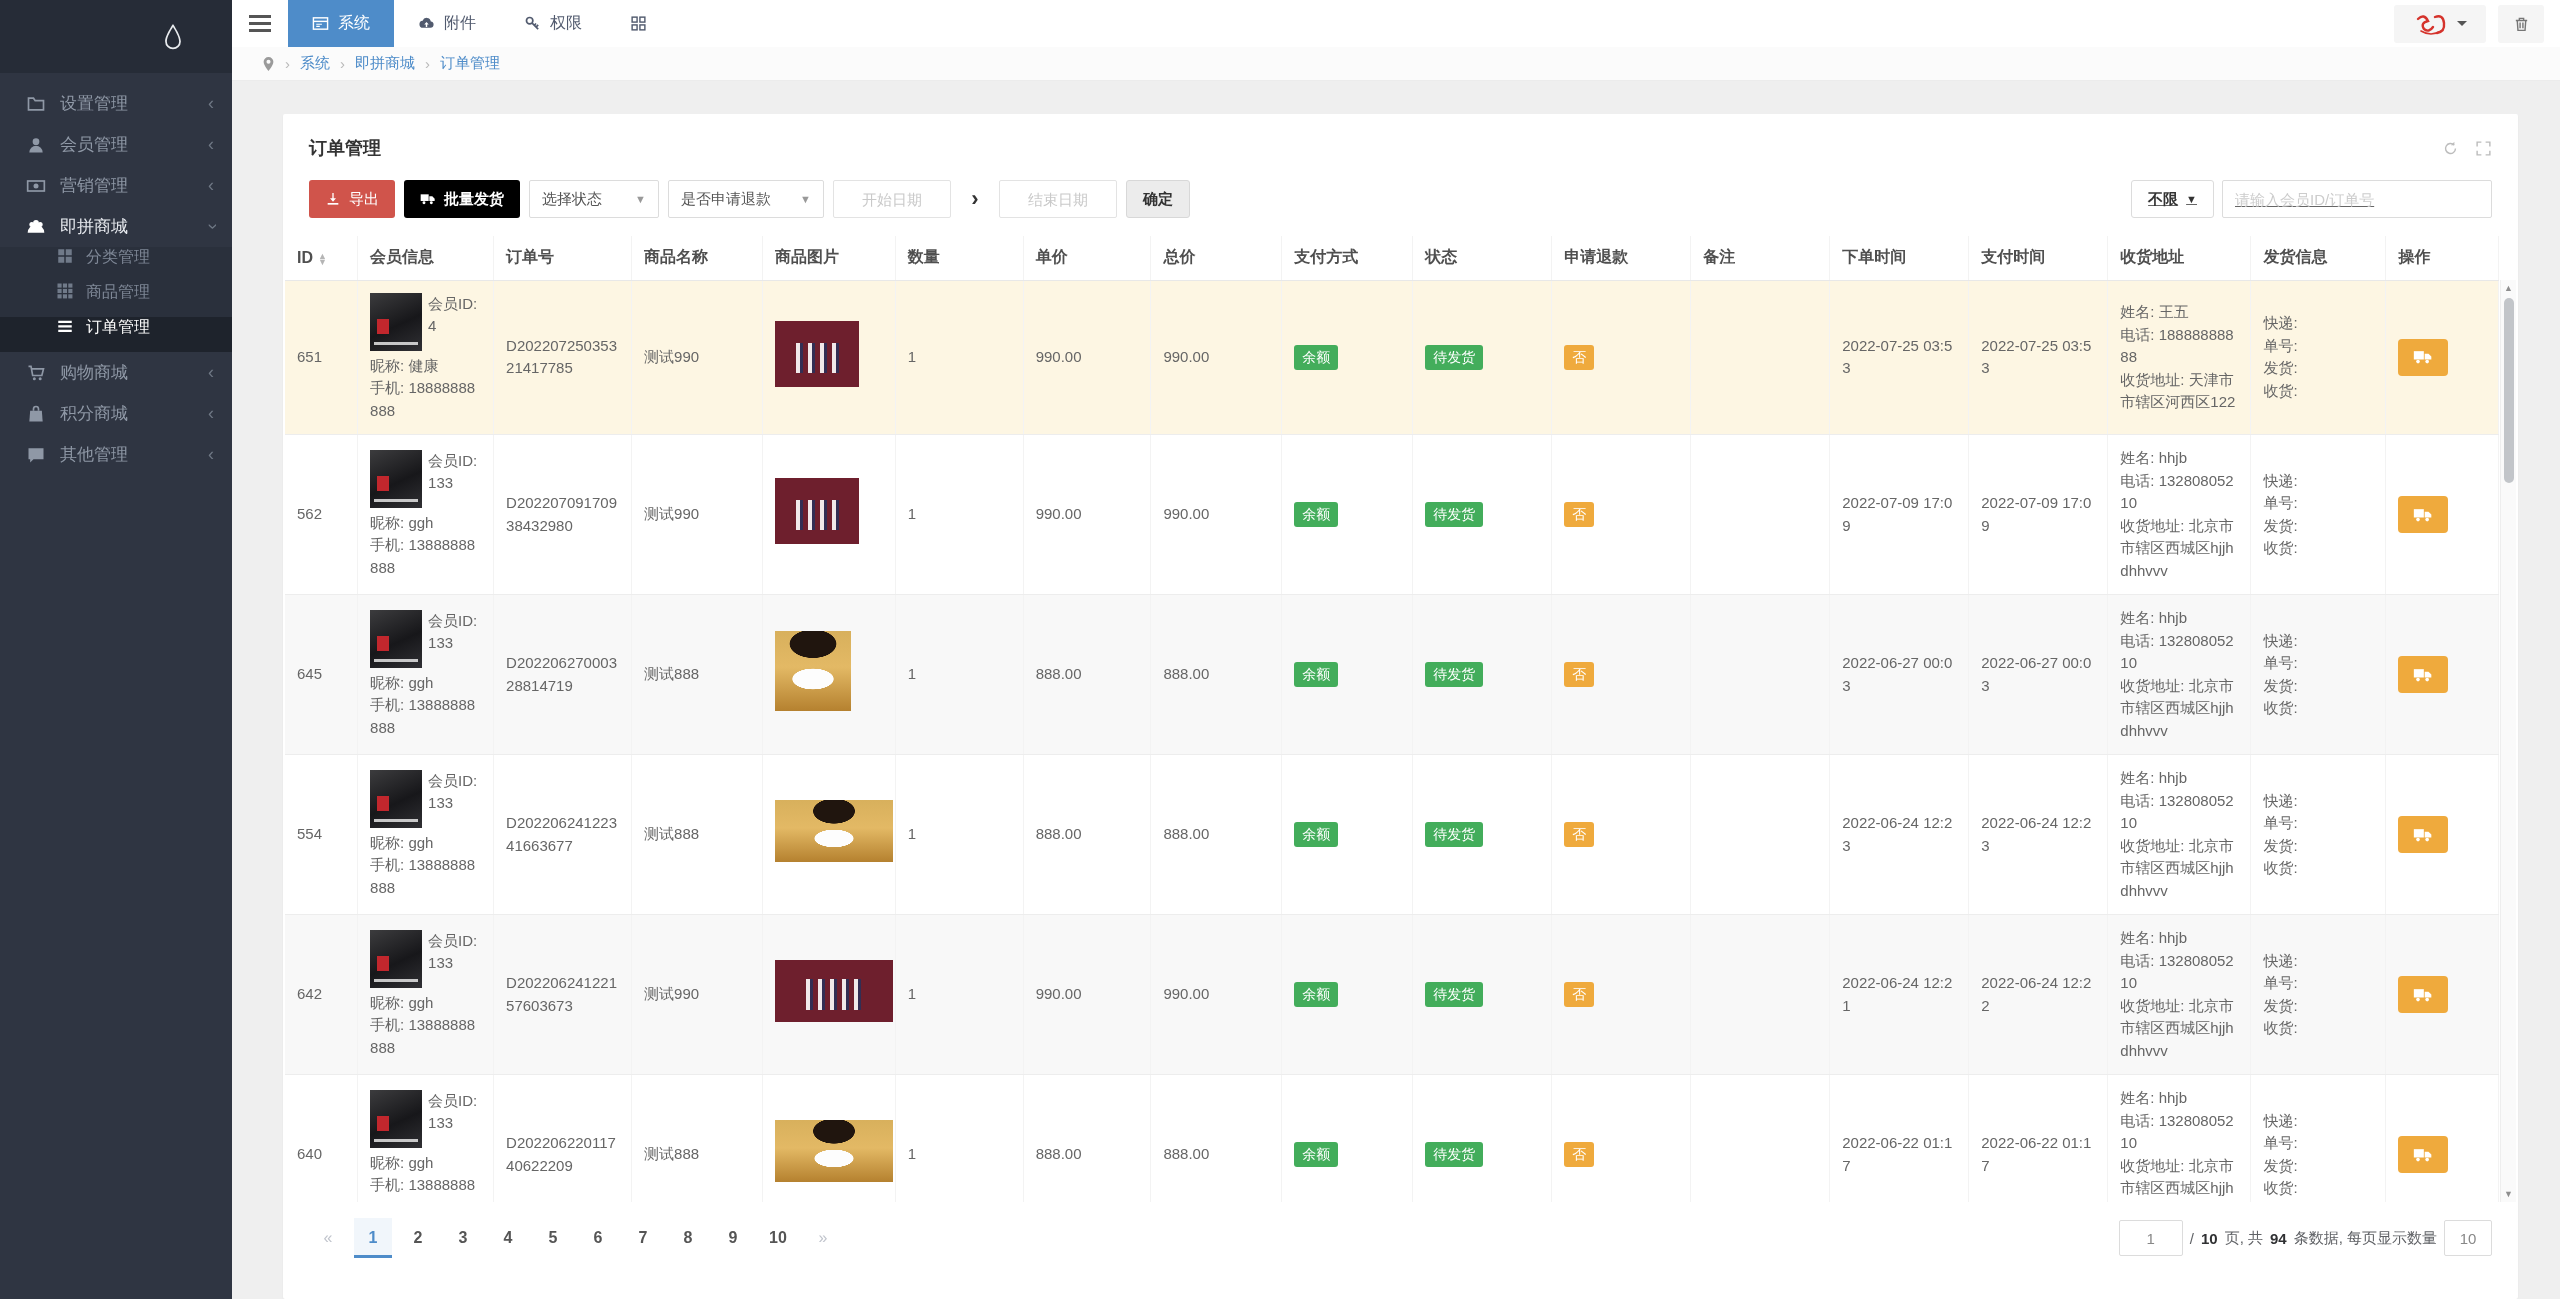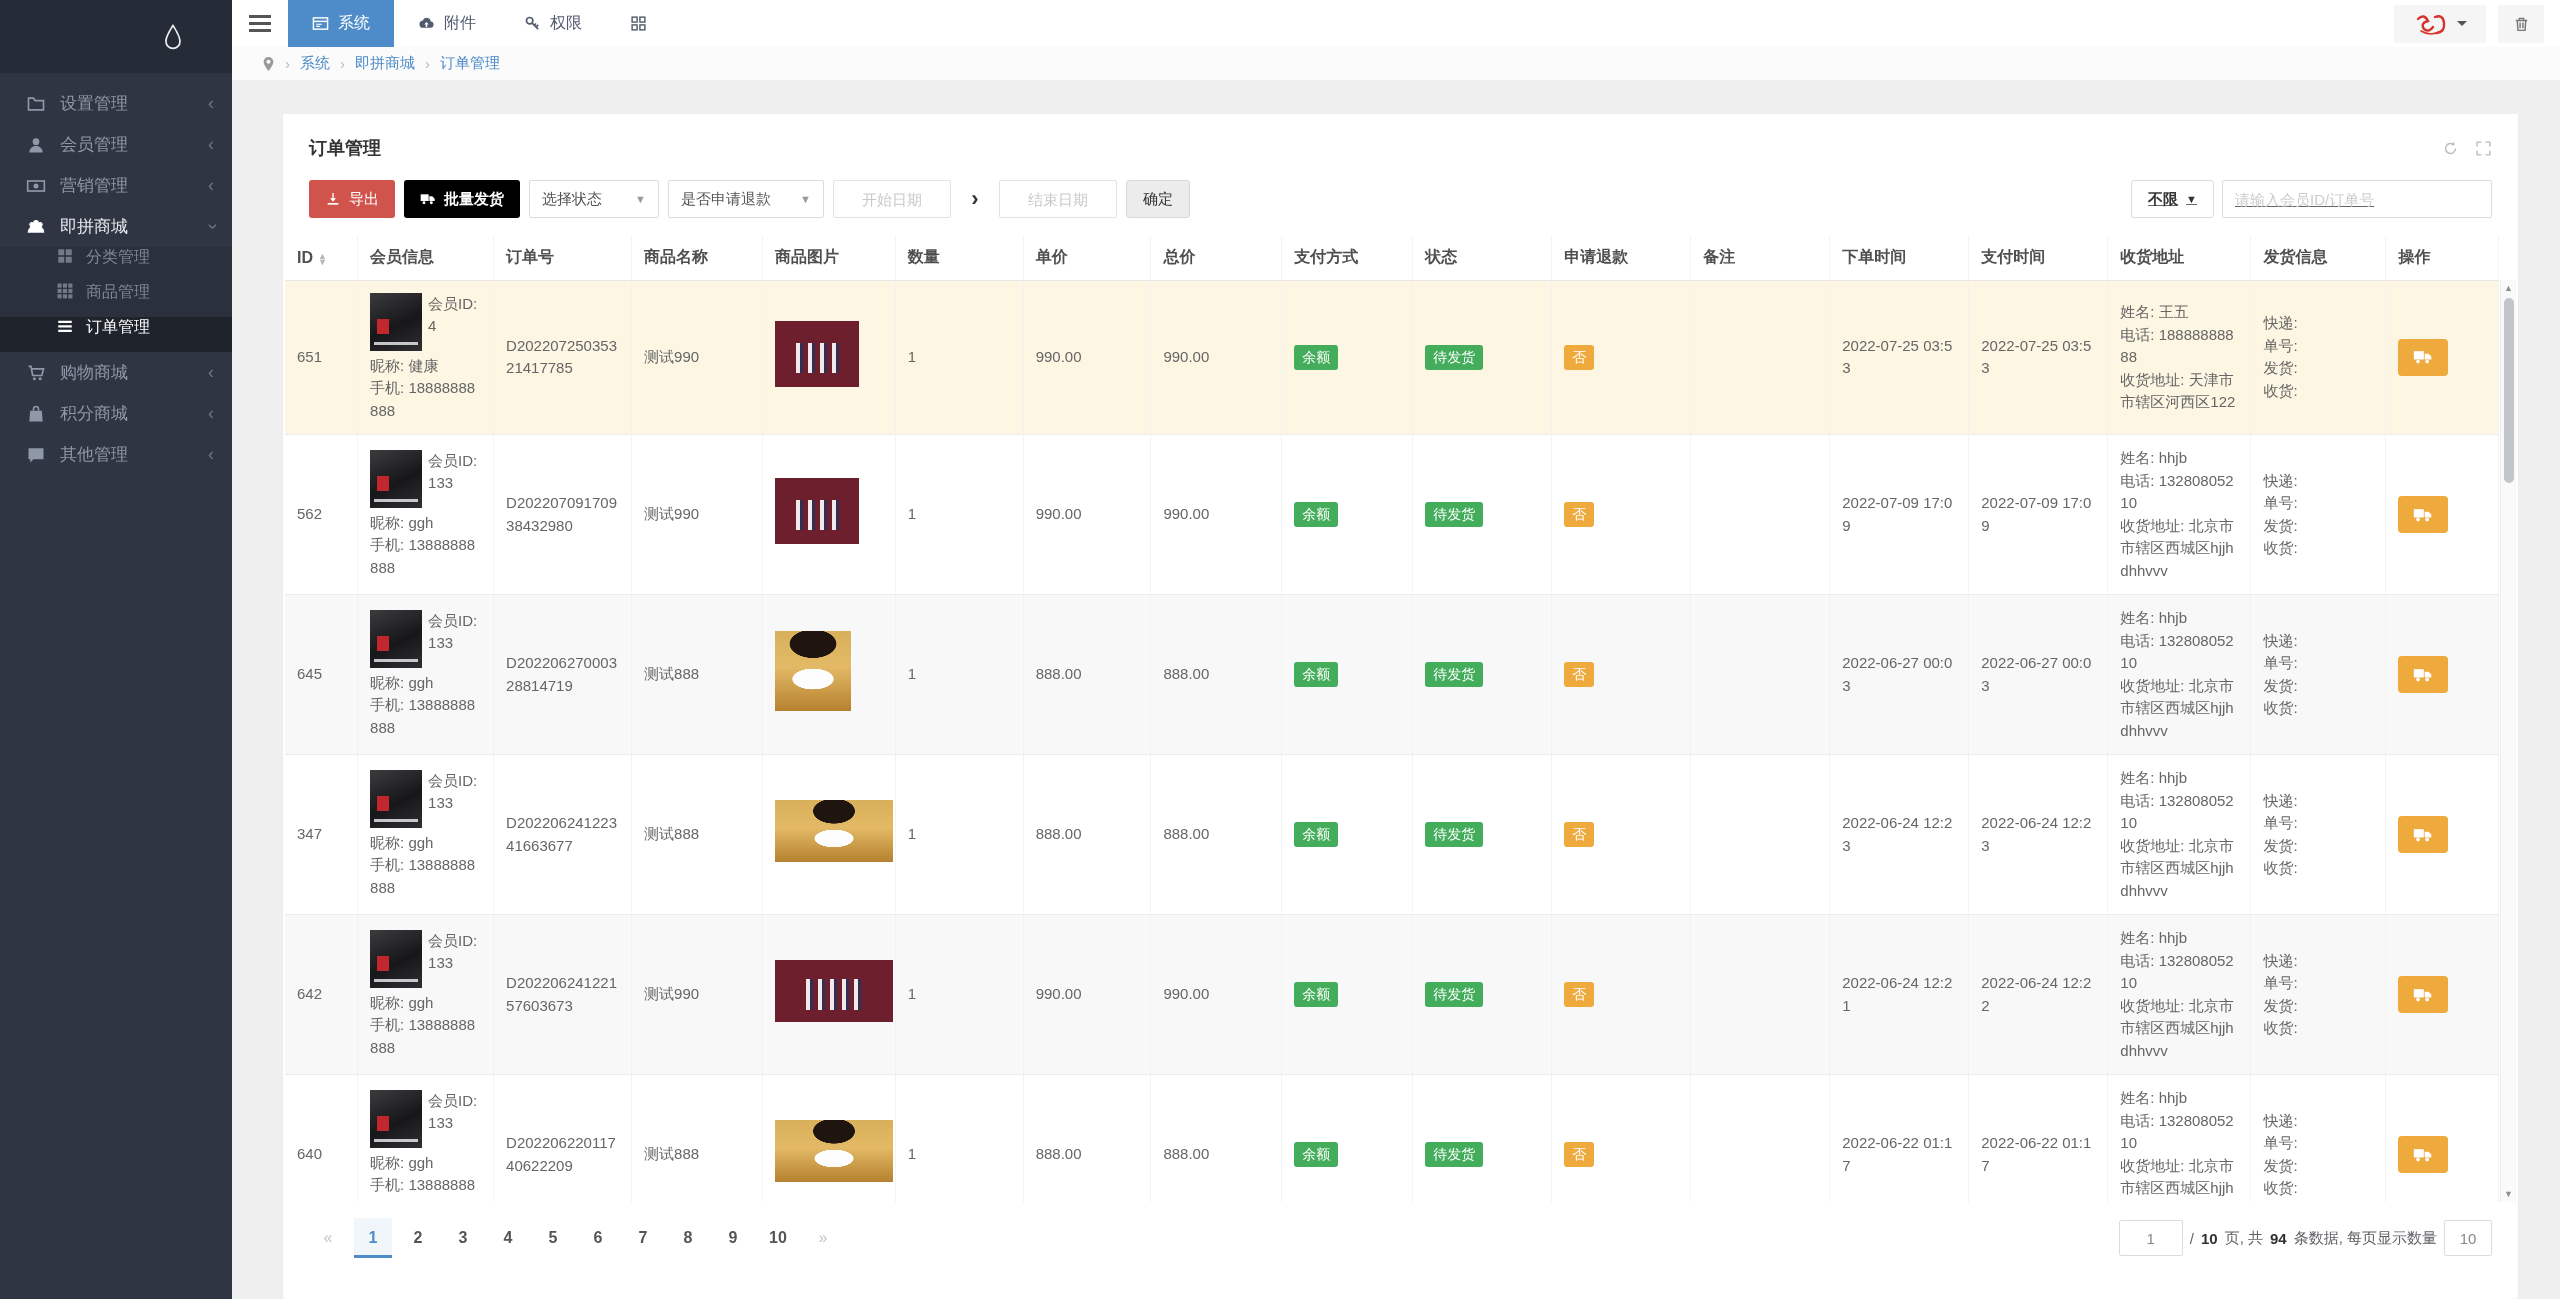--- a/index.html
+++ b/index.html
@@ -58,21 +58,21 @@
   .btn { height:38px; display:inline-flex; align-items:center; gap:8px; border:none; border-radius:3px; font-size:15px; cursor:pointer; padding:0 16px; font-family:inherit; }
   .btn svg { width:16px; height:16px; }
   .btn-red { background:#d0544b; color:#fff;justify-content:flex-end; }
   .btn-orange { background:#000000; color:#fff; font-weight:700; }
   .sel { height:38px; background:#fff; border:1px solid #dcdcdc; border-radius:2px; display:flex; align-items:center; justify-content:space-between; padding:0 12px; color:#555; font-size:15px; cursor:pointer; }
   .sel .caret { color:#999; font-size:11px; margin-left:10px; }
   .sel-status { width:130px; } .sel-refund { width:156px; }
   .date-input { width:118px; height:38px; border:1px solid #e3e3e3; border-radius:2px; text-align:center; font-size:15px; color:#555; font-family:inherit; }
   .date-input::placeholder { color:#c9c9c9; }
   .range-arrow { border:none; background:none; font-size:22px; font-weight:700; color:#333; width:30px; cursor:pointer; }
-  .btn-confirm { background:#ececec; border:1px solid #d8d8d8; color:#333; font-weight:400;padding-left:16px; }
+  .btn-confirm { background:#ececec; border:1px solid #d8d8d8; color:#333; font-weight:700;padding-left:16px; }
   .tb-right { margin-left:auto; display:flex; gap:8px;text-decoration:underline; }
   .btn-scope { background:#fff; border:1px solid #dcdcdc; color:#333; font-weight:700; }
   .btn-scope .caret { font-size:11px; color:#333; }
   .search-input { width:270px; height:38px; border:1px solid #dcdcdc; border-radius:2px; padding:0 12px; font-size:15px; color:#555; font-family:inherit; }
   .search-input::placeholder { color:#ccc; }
 
   
   .table-wrap { margin:0 2px; height:966px; overflow:hidden; position:relative; }
   table { width:calc(100% - 17px); border-collapse:collapse; table-layout:fixed; }
   th { height:44px; text-align:left; font-size:16px; color:#4f4f4f; font-weight:700; padding:0 12px; border-bottom:1px solid #e8e8e8; border-right:1px solid #f3f3f3; white-space:nowrap; }
@@ -559,21 +559,21 @@
                         <path d="M1 5h12v10H1z" fill="#fff"></path>
                         <path d="M14 8h4.5L22 11.5V15h-8z" fill="#fff"></path>
                         <circle cx="6" cy="17.5" r="2.2" fill="#fff"></circle>
                         <circle cx="17" cy="17.5" r="2.2" fill="#fff"></circle>
                       </svg>
       </button>
     </td>
   </tr>
 
   <tr>
-    <td>347</td>
+    <td>554</td>
     <td>
       <span class="avatar-thumb"></span><span>会员ID: 133</span>
       <div class="m-line">昵称: ggh</div>
       <div>手机: 13888888888</div>
     </td>
     <td>D20220624122341663677</td>
     <td>测试888</td>
     <td><span class="thumb l-wide"></span></td>
     <td>1</td>
     <td>888.00</td>

